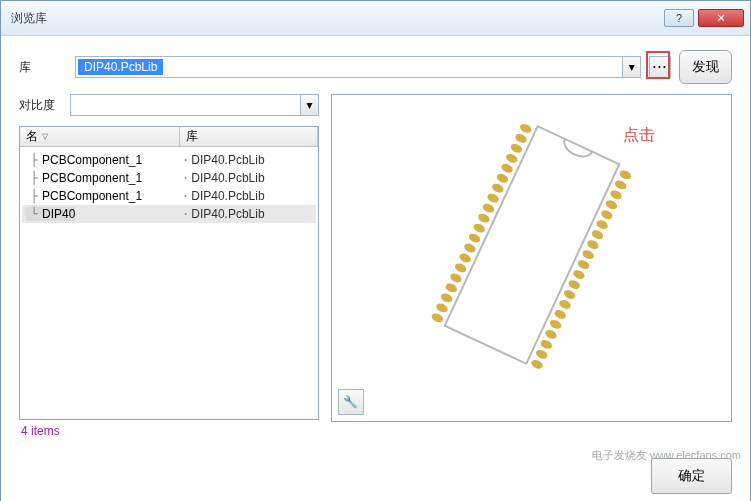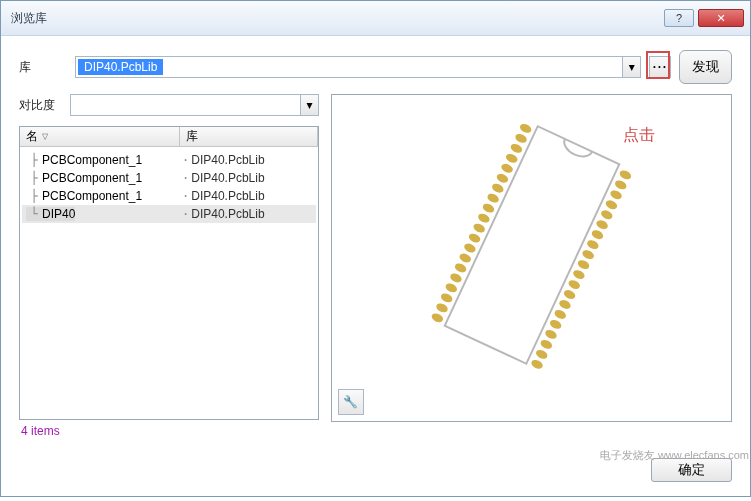--- a/index.html
+++ b/index.html
@@ -47,23 +47,23 @@
     .tree-row.selected .tree-cell-name span { background: #dcdcdc; }
     
     .items-count { padding: 4px 2px; color: #a21caf; }
     
     .preview-panel { border: 1px solid #9aa8b5; background: #fff; height: 328px; padding: 6px; display: flex; flex-direction: column; }
     .preview-canvas { flex: 1; position: relative; display: flex; align-items: center; justify-content: center; overflow: hidden; }
     .preview-annot { position: absolute; top: 24px; right: 70px; color: #d24a4a; font-size: 16px; font-family: "SimSun"; }
     .preview-tool { width: 26px; height: 26px; border: 1px solid #a8b8c8; background: linear-gradient(to bottom, #fafafa, #e6e6e6); display: flex; align-items: center; justify-content: center; align-self: flex-start; }
     
     .footer { display: flex; justify-content: flex-end; gap: 10px; padding: 10px 18px 14px; }
-    .footer-btn { height: 24px; padding: 1px 26px; border: 1px solid #9aa8b5; background: linear-gradient(to bottom, #fafafa, #e6e6e6); border-radius: 3px; }
-    
-    .watermark { position: absolute; right: 2px; bottom: 38px; font-size: 11px; color: #aaa; font-family: Arial; pointer-events: none; }
+    .footer-btn { height: 36px; padding: 1px 26px; border: 1px solid #9aa8b5; background: linear-gradient(to bottom, #fafafa, #e6e6e6); border-radius: 3px; }
+    
+    .watermark { position: absolute; right: 10px; bottom: 38px; font-size: 11px; color: #aaa; font-family: Arial; pointer-events: none; }
     
     svg.dip-chip { transform: rotate(25deg); }
   </style>
 </head>
 <body>
 
 <div class="window">
   <div class="titlebar">
     <div class="titlebar-text">浏览库</div>
     <div class="titlebar-controls">

